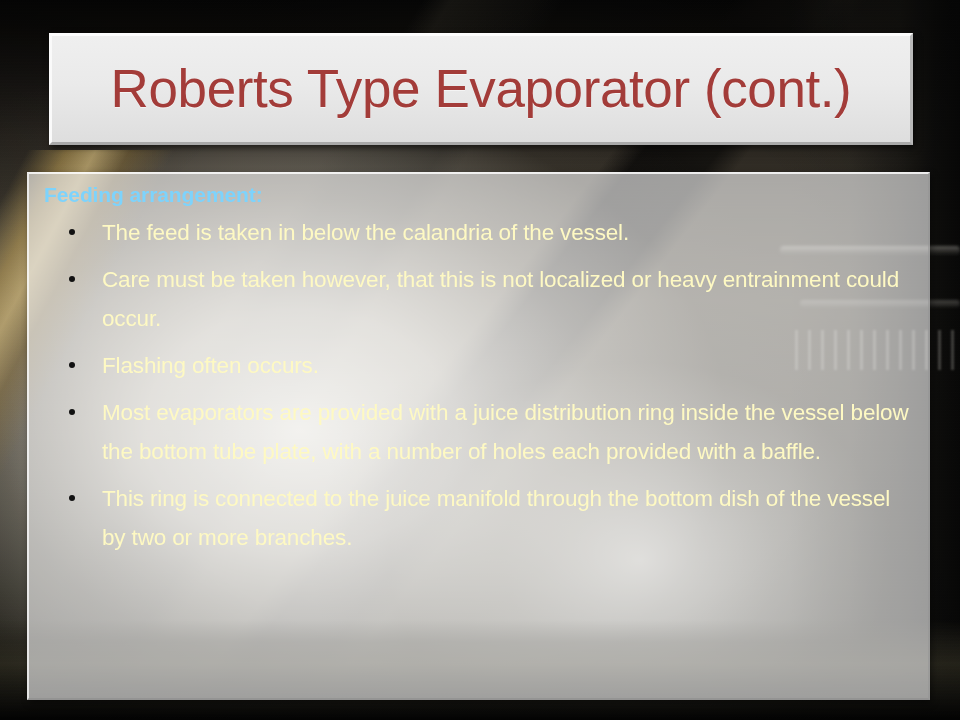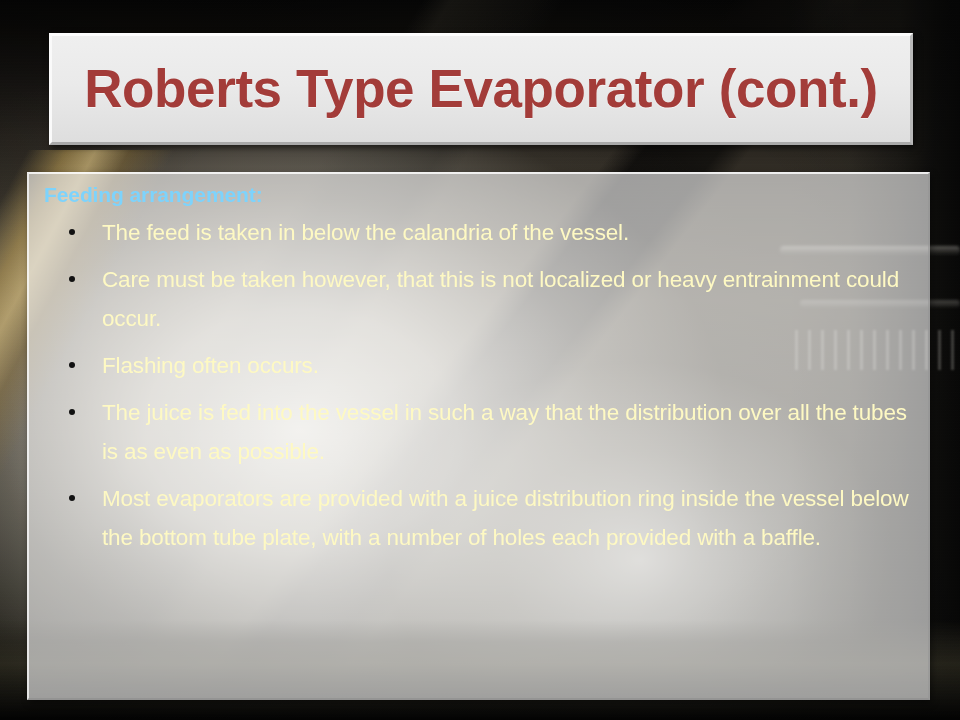--- a/index.html
+++ b/index.html
@@ -128,21 +128,21 @@
     border-right: 3px solid #b9b9b9;
     border-bottom: 3px solid #a9a9a9;
     box-shadow: 2px 3px 6px rgba(0,0,0,0.55);
     display: flex;
     align-items: center;
     justify-content: center;
   }
   .title-text {
     color: #a33c39;
     font-size: 53px;
-    font-weight: bold;
+    font-weight: normal;
     letter-spacing: -0.4px;
     line-height: 1.05;
     white-space: nowrap;
     text-shadow: 0 1px 0 rgba(255,255,255,0.5);
   }
 
   
   .content-box {
     position: absolute;
     left: 27px;
@@ -213,18 +213,18 @@
   <div class="title-box">
     <div class="title-text">Roberts Type Evaporator  (cont.)</div>
   </div>
 
   <div class="content-box">
     <div class="lead">Feeding arrangement:</div>
     <ul class="bullets">
       <li><span class="dot"></span><span>The feed is taken in below the calandria of the vessel.</span></li>
       <li><span class="dot"></span><span>Care must be taken however, that this is not localized or heavy entrainment could occur.</span></li>
       <li><span class="dot"></span><span>Flashing often occurs.</span></li>
-      <li><span class="dot"></span><span>The juice is fed into the vessel in such a way that the distribution over all the tubes is as even as possible.</span></li>
       <li><span class="dot"></span><span>Most evaporators are provided with a juice distribution ring inside the vessel below the bottom tube plate, with a number of holes each provided with a baffle.</span></li>
+      <li><span class="dot"></span><span>This ring is connected to the juice manifold through the bottom dish of the vessel by two or more branches.</span></li>
     </ul>
   </div>
 
 </div>
 
 </body></html>

